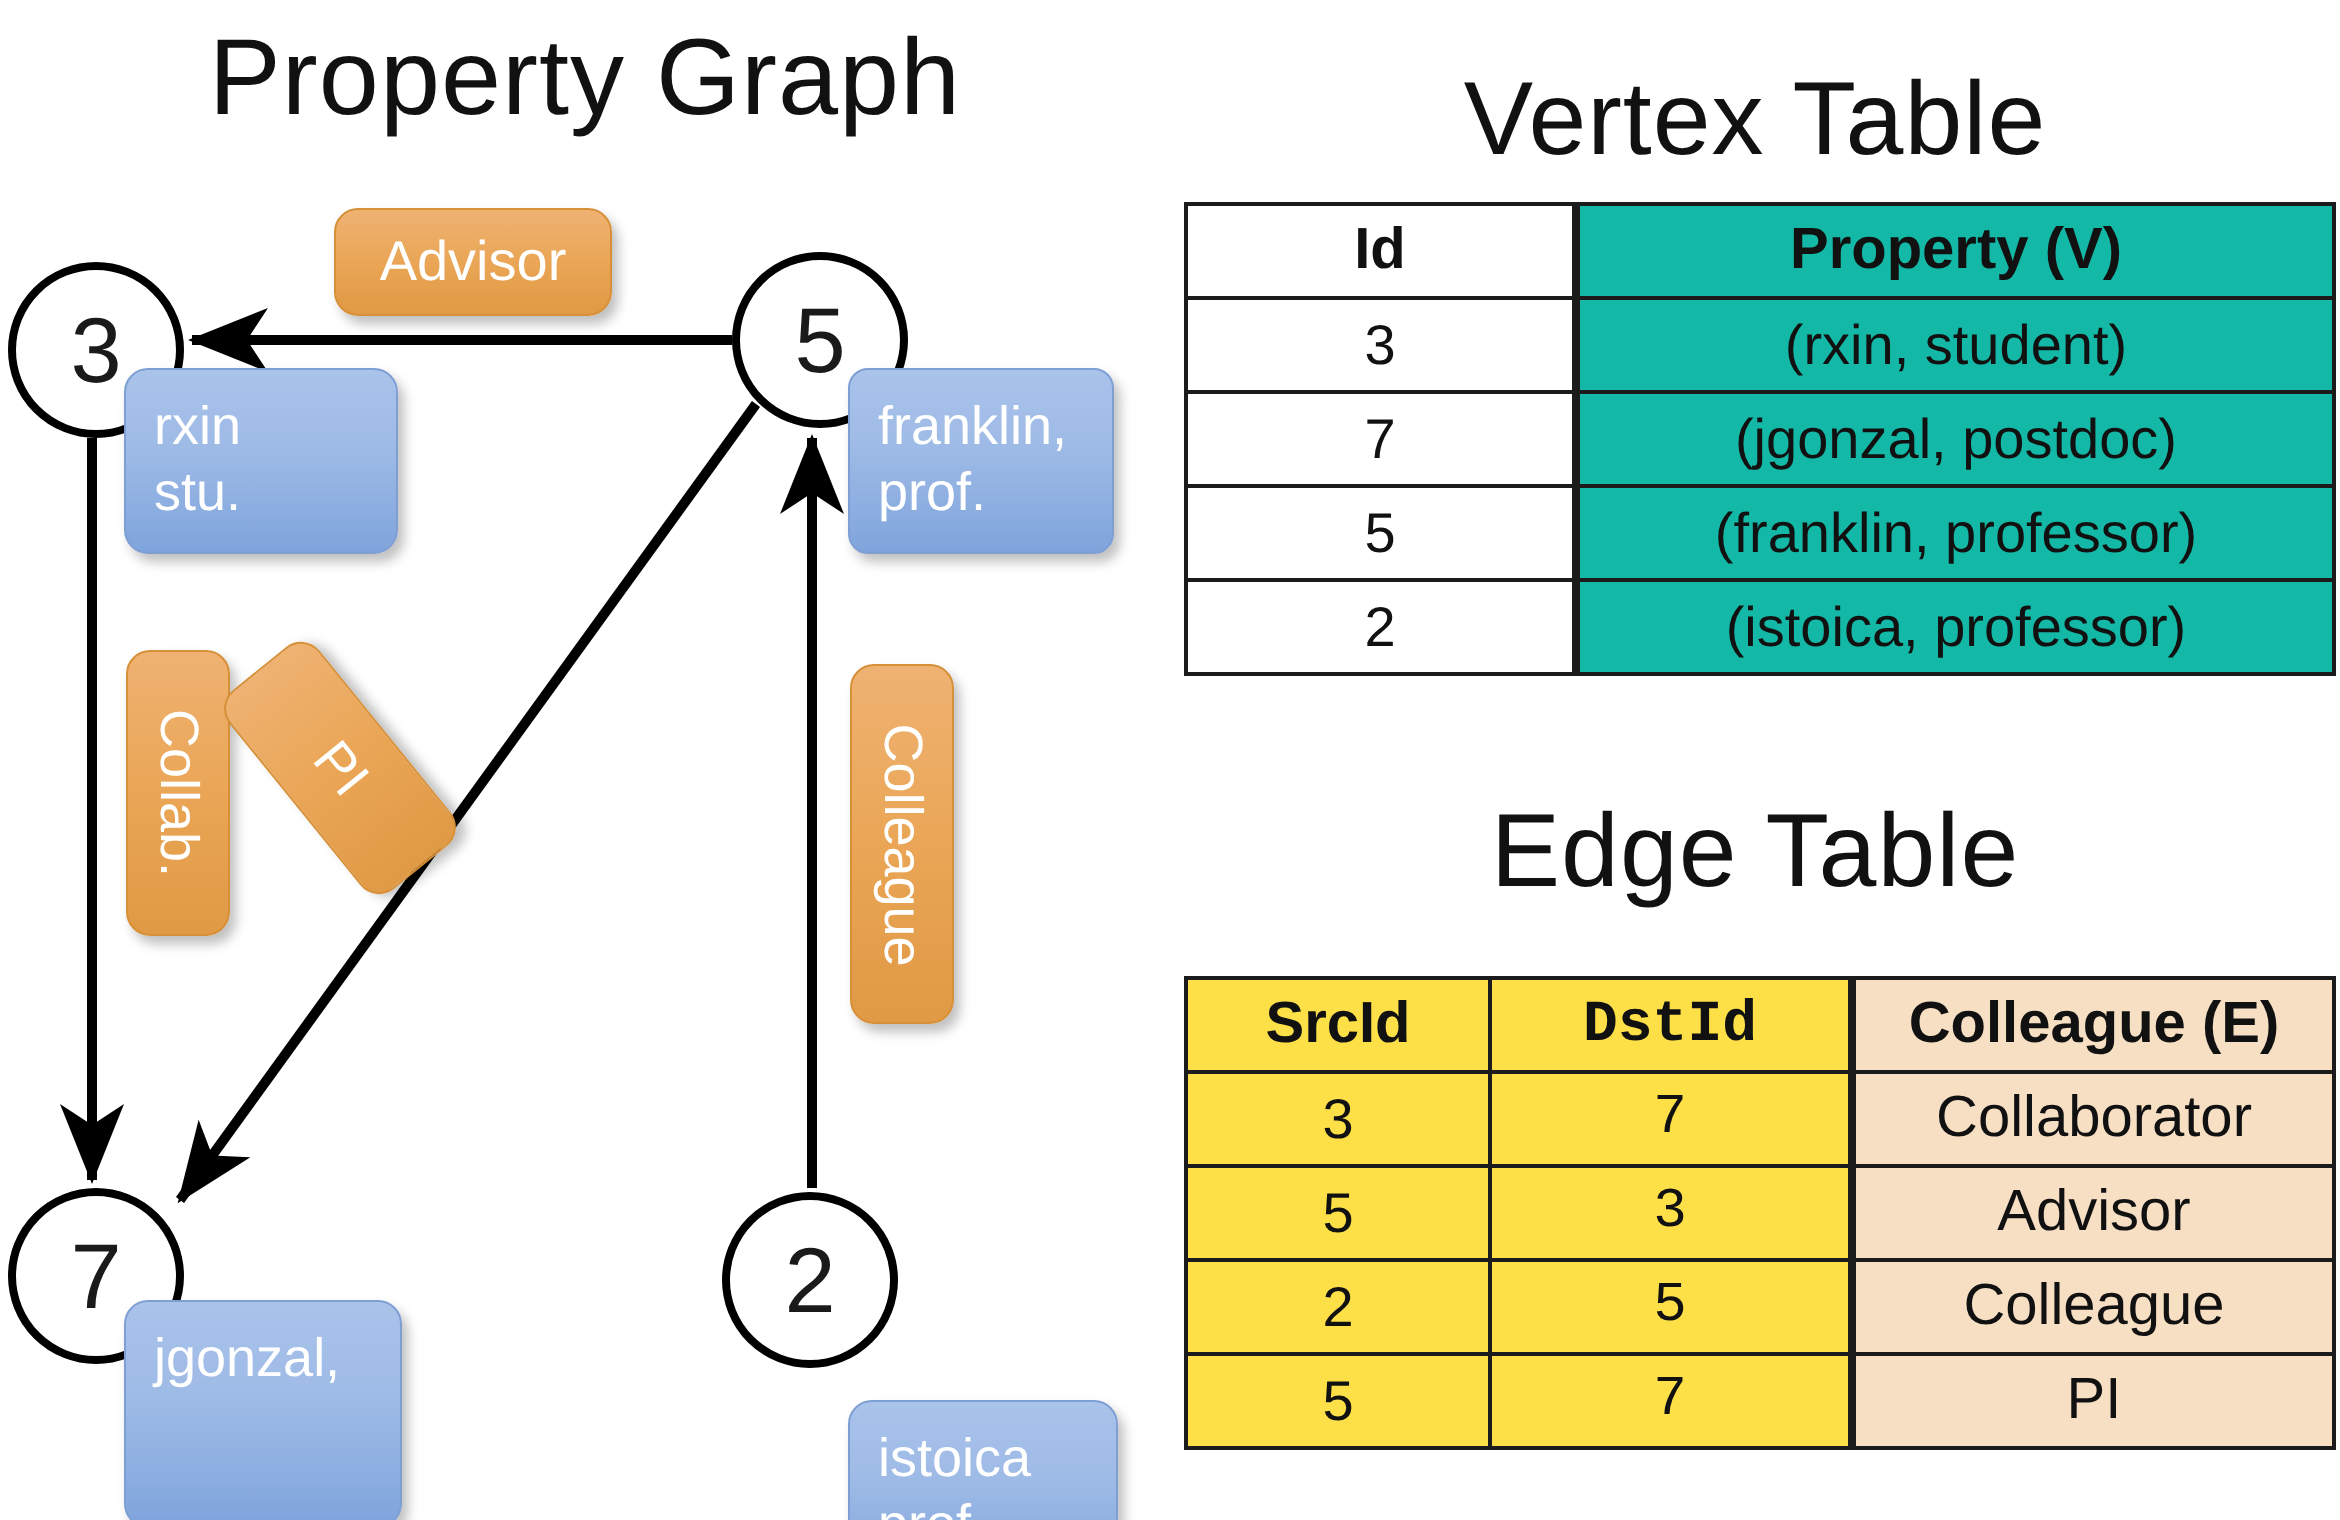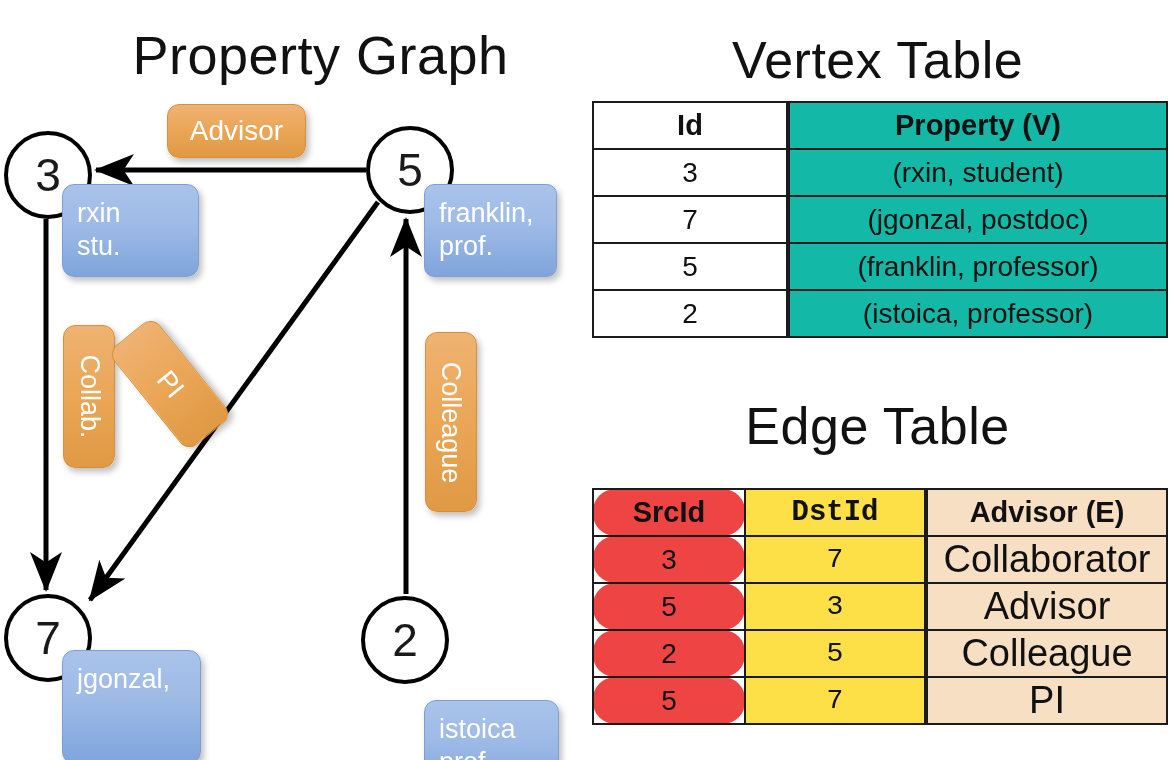--- a/index.html
+++ b/index.html
@@ -21,25 +21,24 @@
     position: absolute;
     font-family: "Liberation Sans", sans-serif;
     font-weight: 300;
     letter-spacing: 0.5px;
     color: #111111;
     white-space: nowrap;
     text-align: center;
   }
   #title-property-graph {
     left: 0;
-    top: 24px;
+    top: 8px;
     width: 585px;
     font-size: 54px;
     line-height: 62px;
-    padding-left: 28px;
   }
   #title-vertex-table {
     left: 585px;
     top: 6px;
     width: 585px;
     font-size: 52px;
     line-height: 60px;
     margin-top: 24px;
   }
   #title-edge-table {
@@ -179,26 +178,26 @@
   #vertex-table .c-id { width: 192px; background: #ffffff; }
   #vertex-table .c-prop { background: #14b8a6; }
   #vertex-table th.c-id { border-right-width: 4px; }
   #vertex-table td.c-id { border-right-width: 4px; }
 
   #edge-table {
     left: 592px;
     top: 488px;
     width: 576px;
   }
-  #edge-table .c-src { width: 150px; background: #ef4444; border-radius: 22px; }
+  #edge-table .c-src { width: 150px; background: #fde047; }
   #edge-table .c-dst { width: 178px; background: #fde047; font-family: Liberation Mono, monospace; }
   #edge-table .c-prop { background: #f7dfc4; }
   #edge-table th.c-dst, #edge-table td.c-dst { border-right-width: 4px; }
   #edge-table th.c-prop { font-size: 29px; }
-  #edge-table td.c-prop { font-size: 38px; }
+  #edge-table td.c-prop { font-size: 29px; }
 </style>
 </head>
 <body>
 
 <div id="graph-panel">
 
   <div class="title" id="title-property-graph">Property Graph</div>
 
   <svg id="graph-edges" viewBox="0 0 585 760" xmlns="http://www.w3.org/2000/svg">
     <defs>
@@ -296,21 +295,21 @@
   </tbody>
 </table>
 
 <div class="title" id="title-edge-table">Edge Table</div>
 
 <table class="tbl" id="edge-table">
   <thead>
     <tr>
       <th class="c-src">SrcId</th>
       <th class="c-dst">DstId</th>
-      <th class="c-prop">Advisor (E)</th>
+      <th class="c-prop">Colleague (E)</th>
     </tr>
   </thead>
   <tbody>
     <tr>
       <td class="c-src">3</td>
       <td class="c-dst">7</td>
       <td class="c-prop">Collaborator</td>
     </tr>
     <tr>
       <td class="c-src">5</td>

